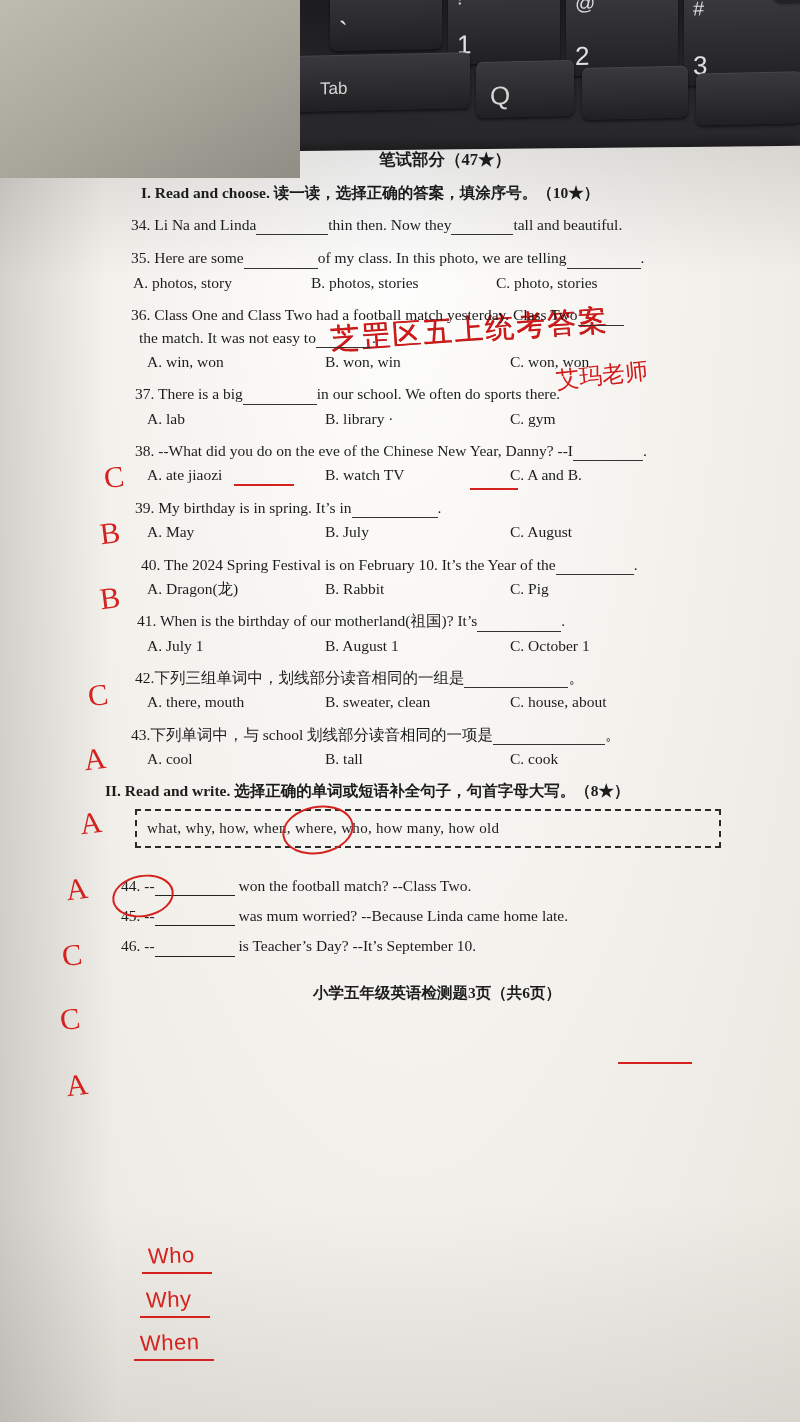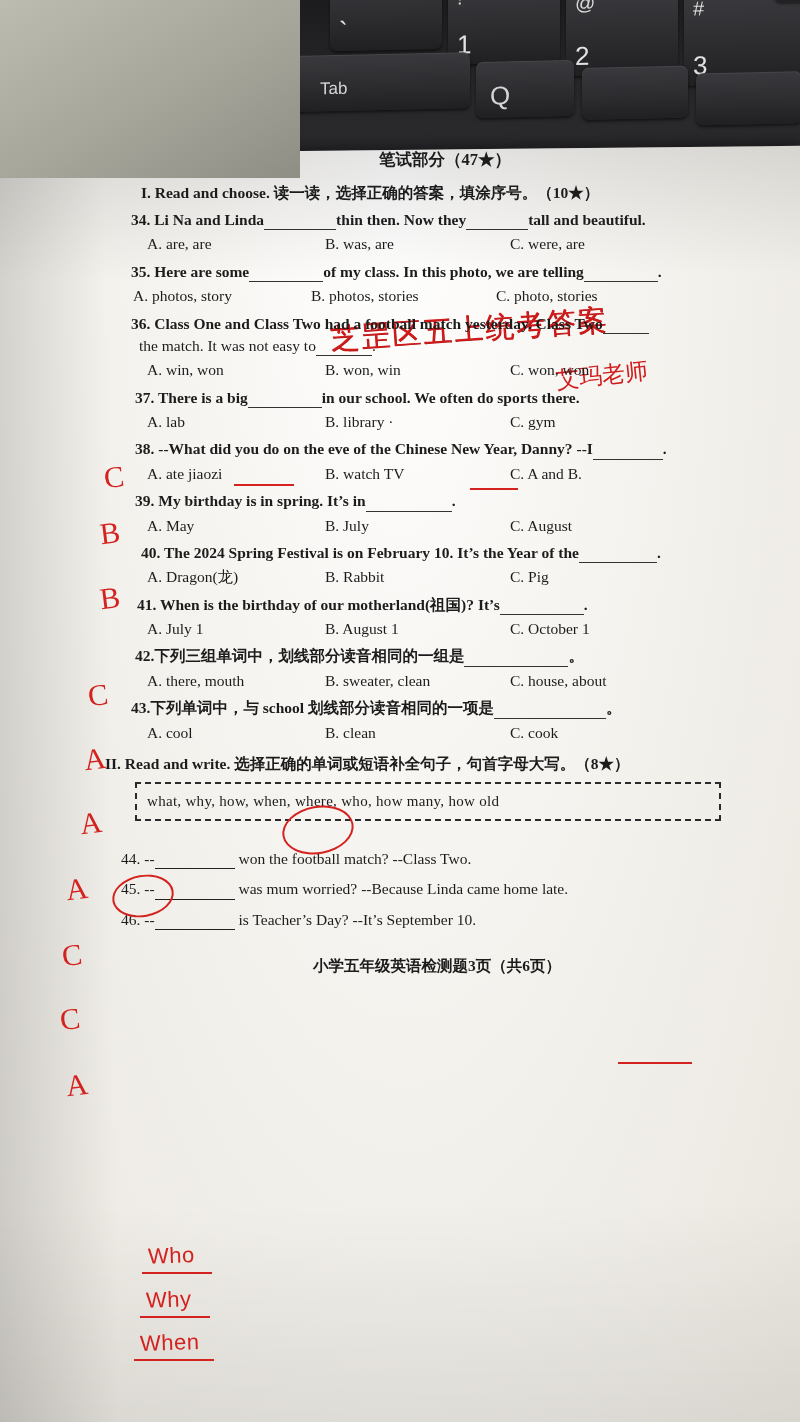--- a/index.html
+++ b/index.html
@@ -159,23 +159,22 @@
   }
 
   
   .center { text-align: center; }
   .bold { font-weight: bold; }
   .sect {
     font-weight: bold;
     margin-top: 8px;
   }
   .q {
-    margin-top: 8px;
+    margin-top: 13px;
     white-space: nowrap;
-    font-weight: bold;
   }
   .q2 {
     margin-top: 2px;
     margin-left: 34px;
     white-space: nowrap;
   }
   .opts {
     margin-top: 4px;
     margin-left: 34px;
     display: flex;
@@ -264,25 +263,20 @@
 
     <div class="sect" style="margin-left:36px;margin-top:12px;">
       <span>I. Read and choose.</span>
       <span style="font-weight:bold;">读一读，选择正确的答案，填涂序号。（10★）</span>
     </div>
 
     <div class="q" style="margin-left:26px;">
       <span>34.</span>
       <span>Li Na and Linda</span><span class="blk" style="width:72px;">&nbsp;</span><span>thin then. Now they</span><span class="blk" style="width:62px;">&nbsp;</span><span>tall and beautiful.</span>
     </div>
-    <div class="opts" style="margin-left:42px;">
-      <span class="o1">A. are, are</span>
-      <span class="o2">B. was, are</span>
-      <span class="o3">C. were, are</span>
-    </div>
 
     <div class="q" style="margin-left:26px;">
       <span>35.</span>
       <span>Here are some</span><span class="blk" style="width:74px;">&nbsp;</span><span>of my class. In this photo, we are telling</span><span class="blk" style="width:74px;">&nbsp;</span><span>.</span>
     </div>
     <div class="opts" style="margin-left:28px;">
       <span class="o1">A. photos, story</span>
       <span class="o2">B. photos, stories</span>
       <span class="o3">C. photo, stories</span>
     </div>
@@ -357,21 +351,21 @@
       <span class="o1">A. there, mouth</span>
       <span class="o2">B. sweater, clean</span>
       <span class="o3">C. house, about</span>
     </div>
 
     <div class="q" style="margin-left:26px;">
       <span>43.</span><span>下列单词中，与 school 划线部分读音相同的一项是</span><span class="blk" style="width:112px;">&nbsp;</span><span>。</span>
     </div>
     <div class="opts" style="margin-left:42px;">
       <span class="o1">A. cool</span>
-      <span class="o2">B. clean</span>
+      <span class="o2">B. tall</span>
       <span class="o3">C. cook</span>
     </div>
 
     <div class="sect" style="margin-top:12px;">
       <span>II. Read and write.</span>
       <span>选择正确的单词或短语补全句子，句首字母大写。（8★）</span>
     </div>
 
     <div class="wordbox">what,   why,   how,   when,   where,   who,   how many,   how old</div>
 

